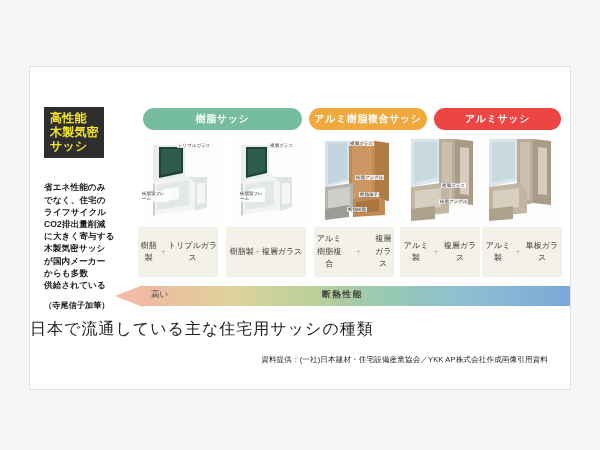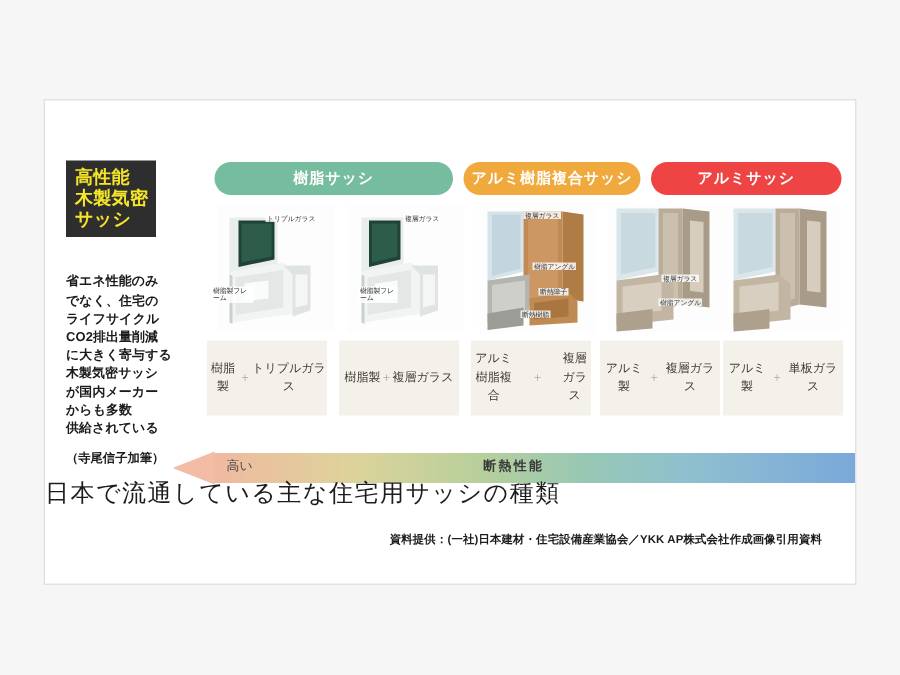--- a/index.html
+++ b/index.html
@@ -68,21 +68,21 @@
     color:#3d3a33;font-size:8px;line-height:1.55;text-align:center;
   }
   .cap .pl{color:#b3ab9c;font-size:8px;}
   .cap.c0{left:0;width:80px;}
   .cap.c1{left:88px;width:80px;}
   .cap.c2{left:176px;width:80px;gap:10px;}
   .cap.c3{left:262px;width:80px;}
   .cap.c4{left:344px;width:80px;}
 
   
-  .grad-wrap{position:absolute;left:85px;top:233px;width:455px;height:24px;font-family:Liberation Mono, monospace;}
+  .grad-wrap{position:absolute;left:85px;top:217px;width:455px;height:24px;font-family:Liberation Mono, monospace;}
   .grad-bar{
     position:absolute;left:26px;top:2px;right:0;height:20px;
     background:linear-gradient(to right,#f0b9a1 0%,#ddd39a 22%,#b7cf9c 42%,
                #97c8b4 58%,#8fc0cf 74%,#7aa8da 100%);
   }
   .arrow-head{
     position:absolute;left:0;top:0;width:30px;height:24px;
   }
   .arrow-head svg{display:block;}
   .grad-left{
@@ -94,21 +94,21 @@
   }
 
   
   .title{
     position:absolute;left:0;right:0;top:252px;text-align:left;
     font-family:"Liberation Serif","DejaVu Serif",serif;
     font-size:16px;color:#1c1c1c;letter-spacing:1px;
   }
   .credit{
     position:absolute;left:0;right:22px;top:288px;text-align:right;
-    font-size:7.6px;color:#1c1c1c;font-weight:bold;letter-spacing:.1px;
+    font-size:7.6px;color:#1c1c1c;font-weight:normal;letter-spacing:.1px;
   }
 </style>
 </head>
 <body>
 
 <div class="page">
   <div class="card">
 
     <div class="left-col">
       <div class="badge">

